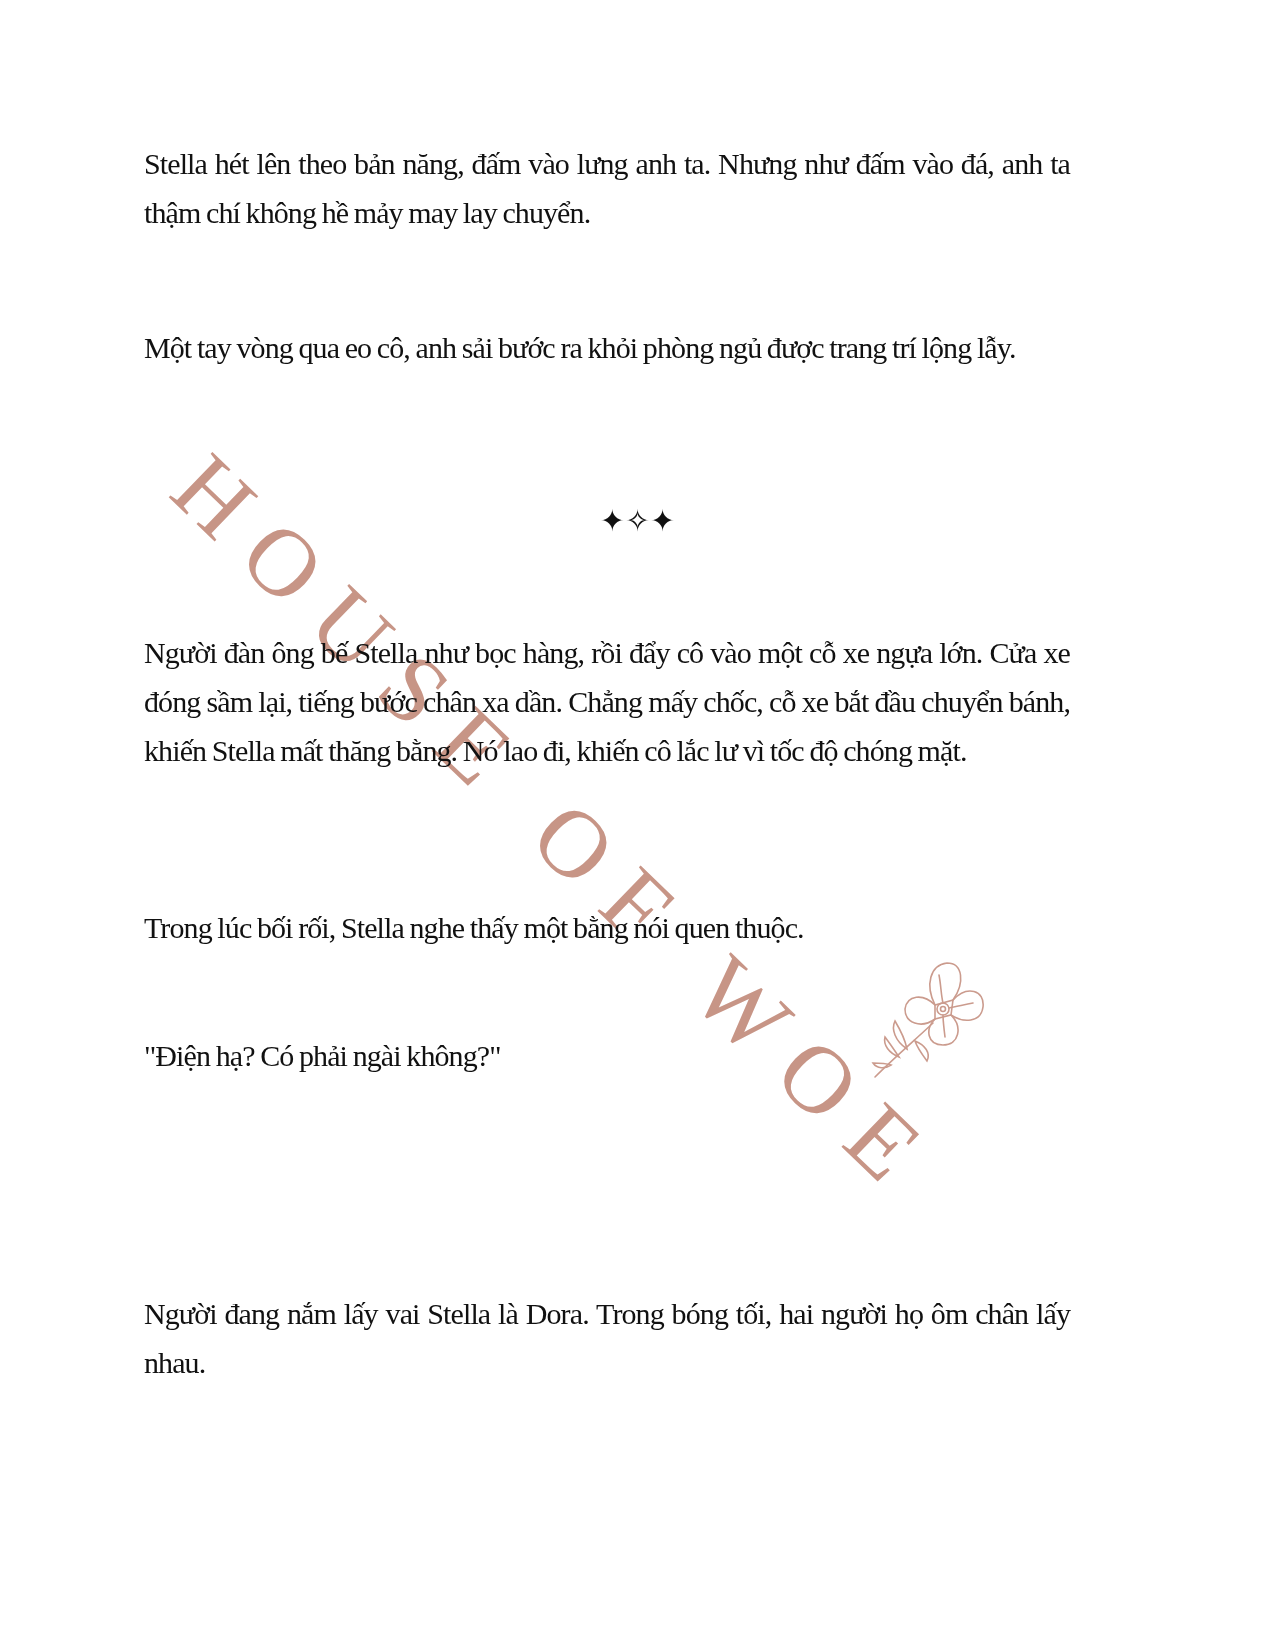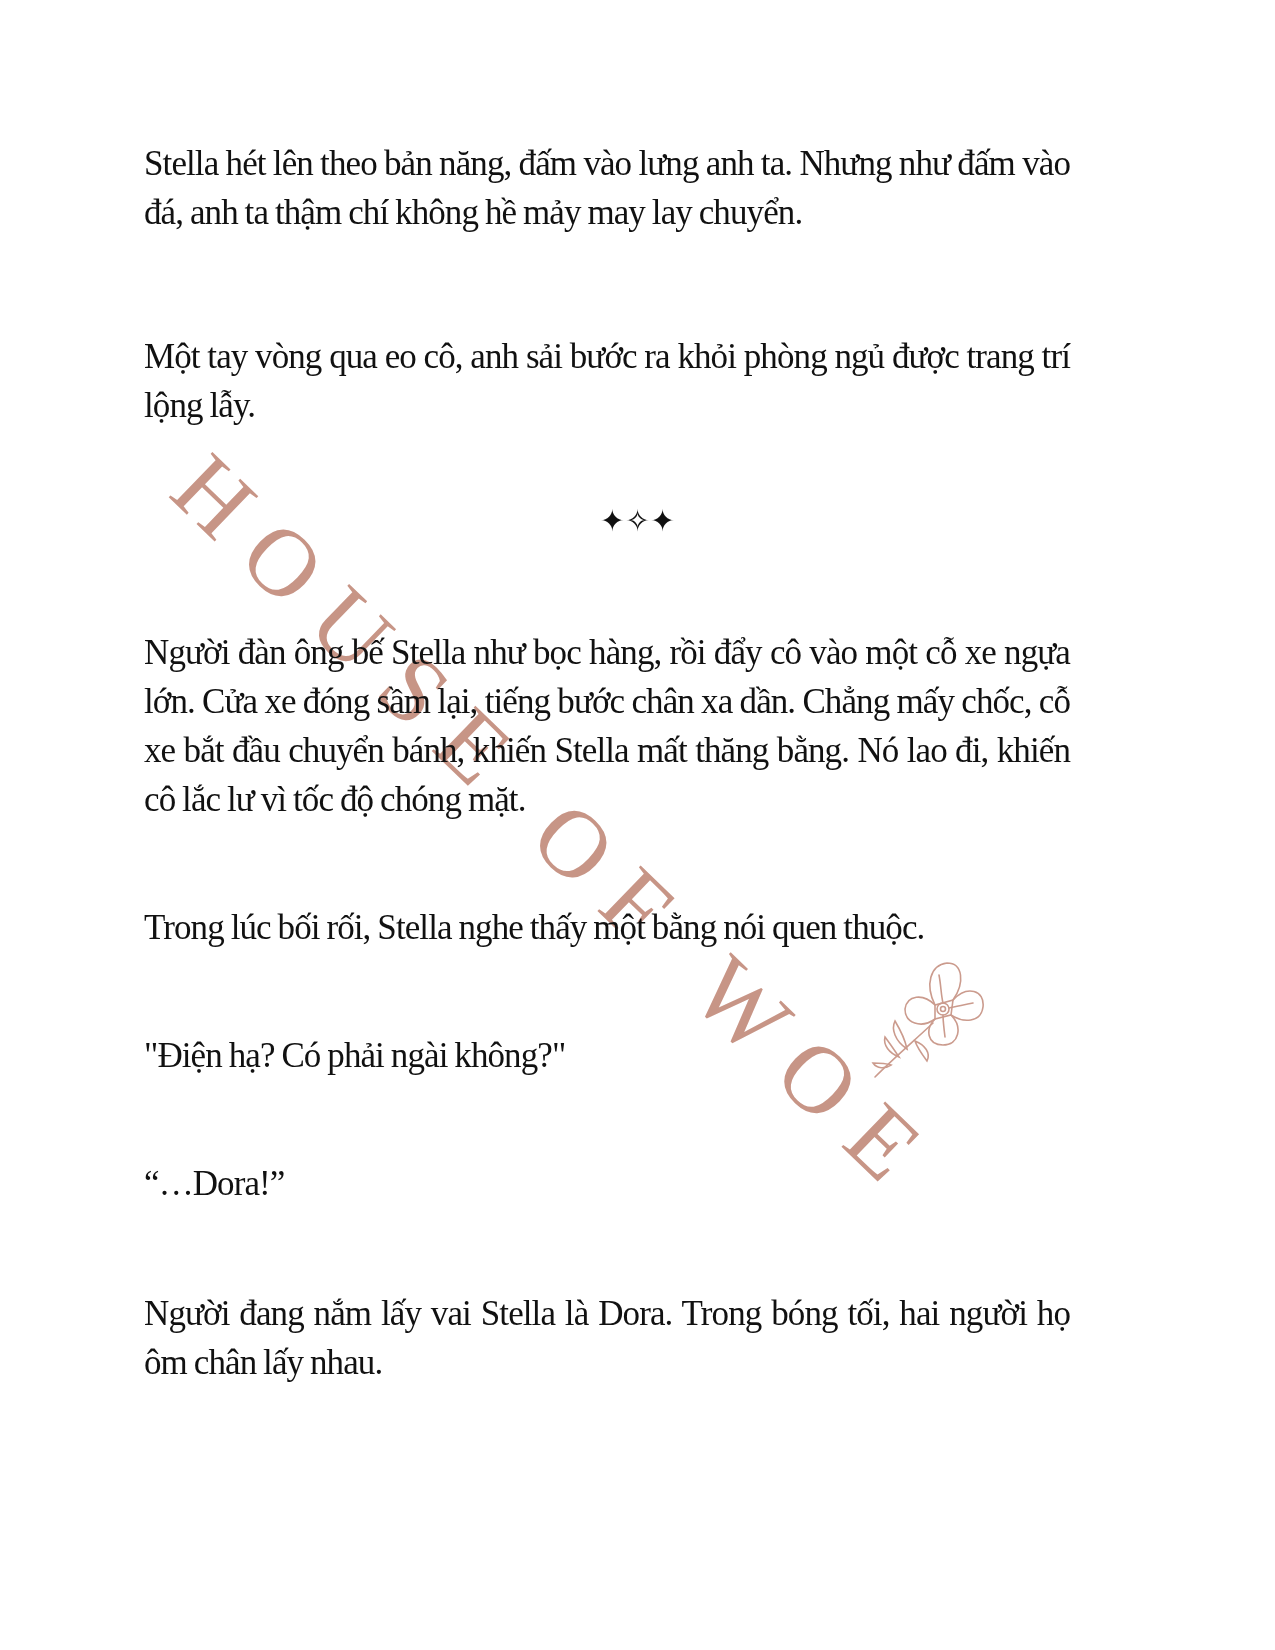--- a/index.html
+++ b/index.html
@@ -19,21 +19,21 @@
       width: 1275px;
       height: 1650px;
       background: #ffffff;
     }
     .para {
       position: absolute;
       left: 144px;
       width: 926px;
       margin: 0;
       font-family: "Liberation Serif", "DejaVu Serif", serif;
-      font-size: 35px;
+      font-size: 30px;
       line-height: 49px;
       color: #111111;
       text-align: justify;
       text-align-last: left;
       letter-spacing: -0.9px;
       word-spacing: -1px;
       z-index: 2;
     }
     .divider {
       position: absolute;
@@ -95,27 +95,26 @@
 
       <path d="M52 104 C40 96, 36 84, 40 76 C46 86, 50 94, 52 104 Z"></path>
       <path d="M44 112 C34 108, 28 100, 30 92 C36 100, 40 106, 44 112 Z"></path>
       <path d="M60 96 C70 100, 76 108, 72 116 C66 108, 62 102, 60 96 Z"></path>
       <path d="M36 120 C30 124, 22 124, 18 118 C26 118, 30 118, 36 120 Z"></path>
     </g>
   </svg>
 
   <p class="para" style="top:139px;">Stella hét lên theo bản năng, đấm vào lưng anh ta. Nhưng như đấm vào đá, anh ta thậm chí không hề mảy may lay chuyển.</p>
 
-  <p class="para" style="top:332px;">Một tay vòng qua eo cô, anh sải bước ra khỏi phòng ngủ được trang trí lộng lẫy.</p>
+  <p class="para" style="top:323px;">Một tay vòng qua eo cô, anh sải bước ra khỏi phòng ngủ được trang trí lộng lẫy.</p>
 
   <div class="divider">✦✧✦</div>
 
   <p class="para" style="top:628px;">Người đàn ông bế Stella như bọc hàng, rồi đẩy cô vào một cỗ xe ngựa lớn. Cửa xe đóng sầm lại, tiếng bước chân xa dần. Chẳng mấy chốc, cỗ xe bắt đầu chuyển bánh, khiến Stella mất thăng bằng. Nó lao đi, khiến cô lắc lư vì tốc độ chóng mặt.</p>
 
   <p class="para" style="top:903px;">Trong lúc bối rối, Stella nghe thấy một bằng nói quen thuộc.</p>
 
   <p class="para" style="top:1031px;">"Điện hạ? Có phải ngài không?"</p>
 
-  <p class="para" style="top:1159px;">“…Dora!”</p>
 
   <p class="para" style="top:1289px;">Người đang nắm lấy vai Stella là Dora. Trong bóng tối, hai người họ ôm chân lấy nhau.</p>
 
 </div>
 
 </body></html>

